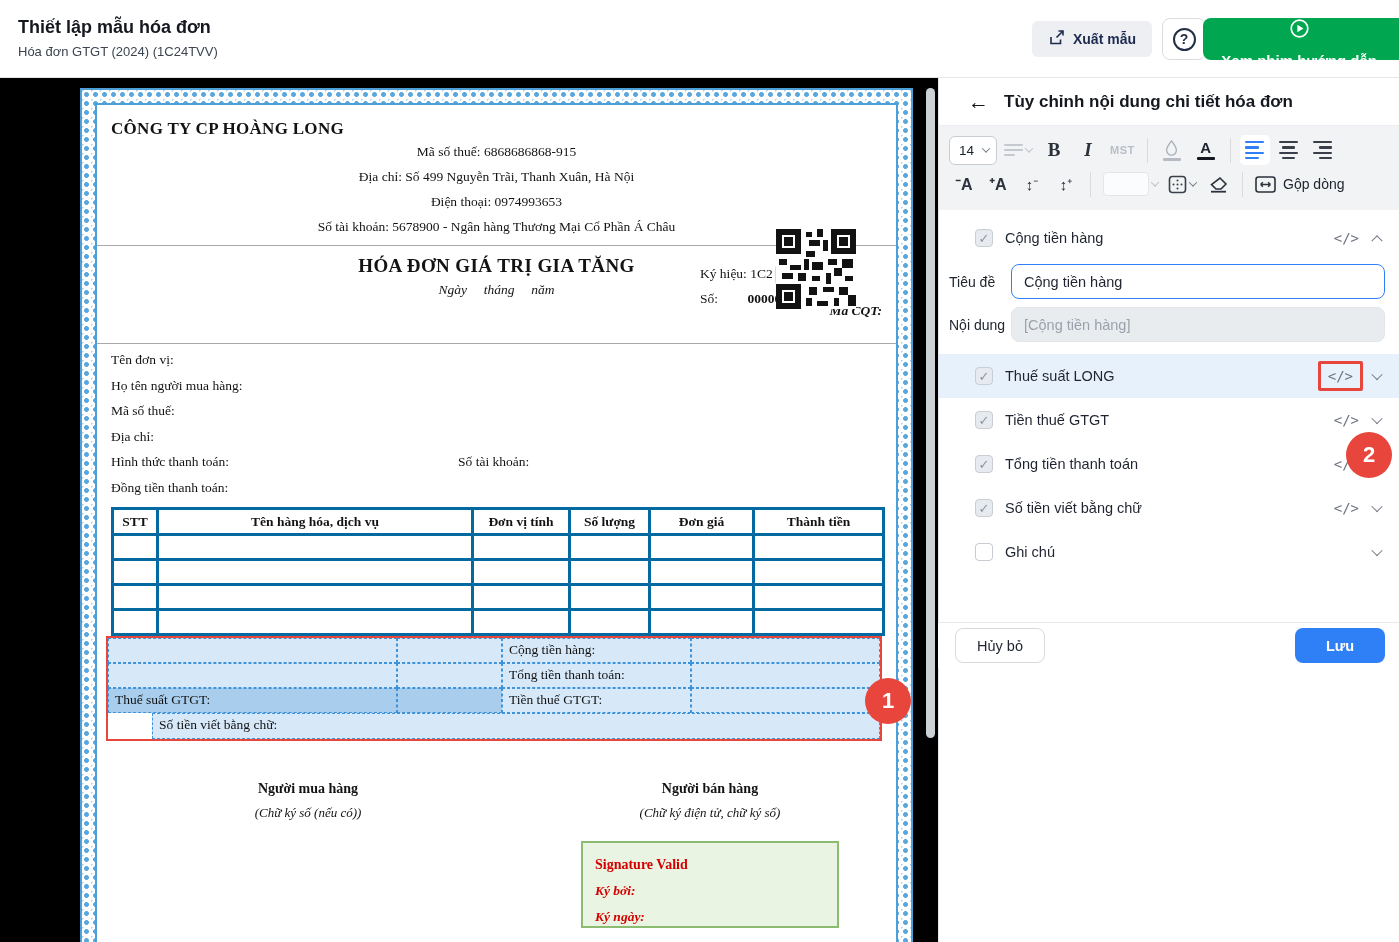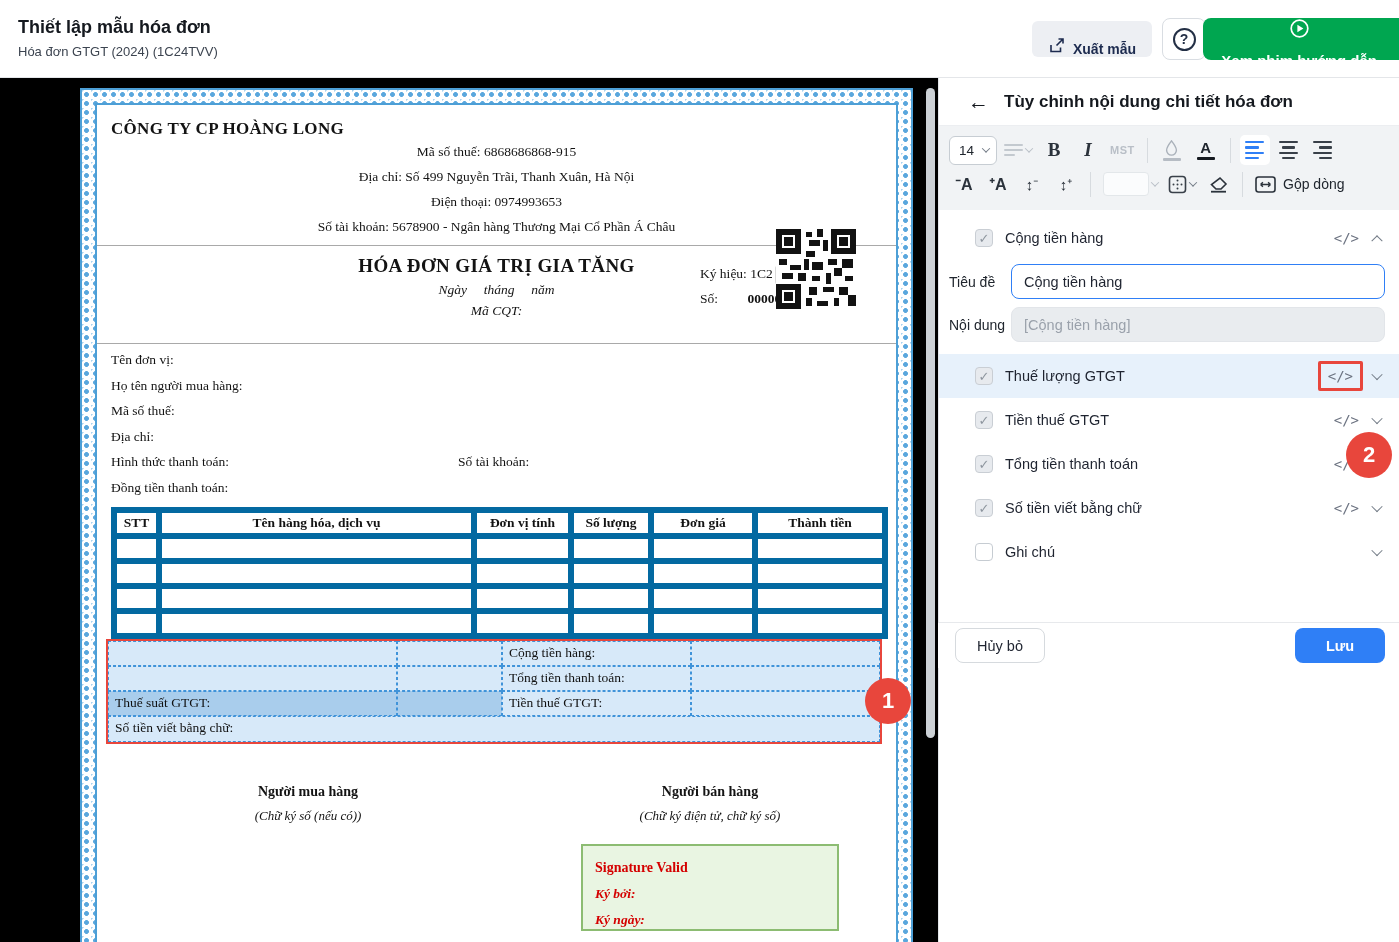--- a/index.html
+++ b/index.html
@@ -7,21 +7,21 @@
     font-family:"Liberation Sans", sans-serif; }
   .app { position:relative; width:1399px; height:668px; background:#fff; }
 
   
   .top { position:absolute; left:0; top:0; width:100%; height:78px; background:#fff;
     border-bottom:1px solid #e4e6e9; z-index:30; }
   .top-title { position:absolute; left:18px; top:17px; font-size:18px; font-weight:700; color:#15191f; }
   .top-sub { position:absolute; left:18px; top:44px; font-size:13px; color:#3c4450; }
   .btn-export { position:absolute; right:247px; top:21px; height:36px; padding:0 16px;
     background:#edeff3; border:none; border-radius:6px; font-size:14px; font-weight:600;
-    color:#1d2b4f; display:flex; align-items:flex-end; gap:8px; cursor:pointer; }
+    color:#1d2b4f; display:flex; align-items:center; gap:8px; cursor:pointer; }
   .btn-help { position:absolute; right:193px; top:18px; width:44px; height:42px; background:#fff;
     border:1px solid #d9dde2; border-radius:8px; display:flex; align-items:center; justify-content:center; cursor:pointer; }
   .help-circle { width:23px; height:23px; border:2px solid #232f45; border-radius:50%;
     display:flex; align-items:center; justify-content:center; font-size:14px; font-weight:700; color:#232f45; }
   .btn-video { position:absolute; right:0; top:18px; height:42px; padding:0 22px 0 18px;
     background:#00a650; border:none; border-radius:8px 0 0 8px; font-size:15px; font-weight:600;
     color:#fff; display:flex; align-items:center; gap:10px; cursor:pointer;flex-direction:column; }
 
   
   .preview { position:absolute; left:0; top:78px; width:938px; height:864px; background:#000000; overflow:hidden; }
@@ -37,40 +37,40 @@
   .frame-inner { position:absolute; inset:15px; border:2px solid #4d9fd6; background:#fff;
     padding:10px 14px 0 14px; font-family:"Liberation Serif", serif; color:#131313; }
 
   .co-name { font-size:17px; font-weight:700; margin-top:4px; letter-spacing:.3px; }
   .co-line { font-size:13.5px; line-height:25px;text-align:center; }
   .hr { border-top:1px solid #a9a9a9; margin:6px -14px 0 -14px; }
 
   .title-sec { position:relative; height:82px; }
   .inv-title { text-align:center; font-size:19px; font-weight:700; margin-top:9px; letter-spacing:.4px; }
   .inv-date { text-align:center; font-style:italic; font-size:13.5px; margin-top:5px; white-space:pre; }
-  .inv-cqt { text-align:center; font-style:italic; font-size:13.5px; margin-top:5px; }
+  .inv-cqt { text-align:right; font-style:italic; font-size:13.5px; margin-top:5px;font-weight:bold; }
   .serial-blk { position:absolute; right:12px; top:6px; font-size:13.5px; width:170px; }
   .serial-row { line-height:25px; }
   .redact { display:inline-block; width:66px; height:18px; background:#d9d9d9; border-radius:2px;
     vertical-align:middle; margin-left:2px; filter:blur(.4px); }
   .num-bold { font-weight:700; margin-left:26px; }
 
   .buyer { position:relative; margin-top:3px; font-size:13.5px; }
   .buyer div { line-height:25.5px; position:relative; }
   .acct { position:absolute; left:347px; top:0; }
   .qr { position:absolute; right:26px; top:-118px; width:80px; height:80px; }
 
   table.items { border-collapse:collapse; margin-top:7px; table-layout:fixed; width:771px; }
-  table.items th, table.items td { border:6px solid #0369a1; font-size:13.5px; }
+  table.items th, table.items td { border:3px solid #0369a1; font-size:13.5px; }
   table.items th { height:26px; font-weight:700; text-align:center; padding:0 2px; }
   table.items td { height:25px; }
 
   .summary { position:relative; width:776px; margin-left:-5px; border:2px solid #e8463c; }
   .sum-row { display:flex; height:25px; }
-  .sum-row.last { height:26px; }
+  .sum-row.last { height:26px;padding-left:44px; }
   .sum-cell { background:#d7e9f9; border:1px dashed #3f93d9; font-size:13.5px;
     line-height:22px; padding-left:6px; color:#111; overflow:hidden; }
   .sum-cell.dark { background:#a9cdec; }
   .c1 { width:291px; } .c2 { width:105px; } .c3 { width:190px; } .c4 { width:190px; }
   .cfull { width:100%; }
 
   .badge { position:absolute; width:46px; height:46px; border-radius:50%; background:#e8463c;
     color:#fff; font-family:"Liberation Sans", sans-serif; font-size:22px; font-weight:700;
     display:flex; align-items:center; justify-content:center; z-index:40; }
   .badge-1 { left:865px; top:600px; }
@@ -510,21 +510,21 @@
       </div>
       <div class="field-row">
         <span class="field-label">Nội dung</span>
         <input class="field-input content" type="text" disabled="" value="[Cộng tiền hàng]" style="">
       </div>
 
       <div class="pitem hl" style="margin-top:8px">
         <span class="cb checked">
             <span class="tick">✓</span>
           </span>
-        <span class="pitem-label">Thuế lượng GTGT</span>
+        <span class="pitem-label">Thuế suất LONG</span>
         <span class="code-wrap" style="margin-right:10px">
             <span class="red-box"><span class="code">&lt;/&gt;</span></span>
           </span>
         <span class="cv"></span>
       </div>
 
       <div class="pitem">
         <span class="cb checked">
             <span class="tick">✓</span>
           </span>

